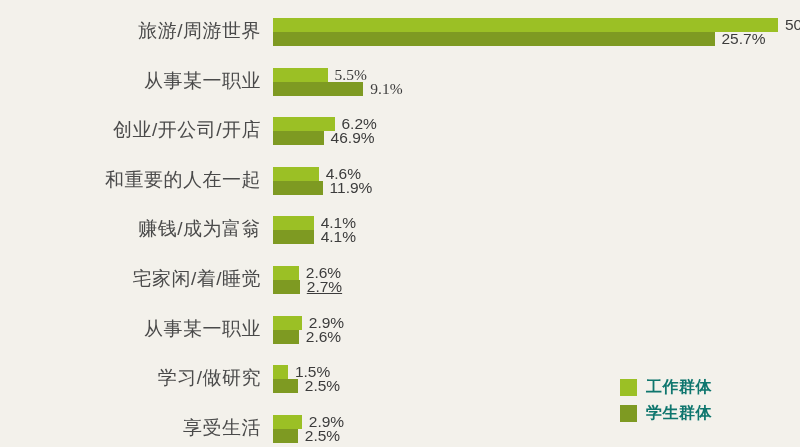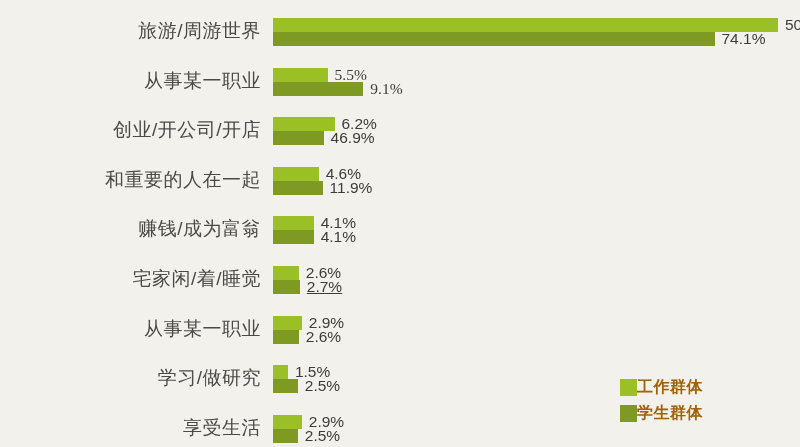--- a/index.html
+++ b/index.html
@@ -85,42 +85,43 @@
     height: 26px;
   }
   .swatch {
     width: 17px;
     height: 17px;
     display: inline-block;
   }
   .swatch.light { background: #9bc025; }
   .swatch.dark  { background: #7e9a22; }
   .legend-label {
+    margin-left: 9px;
     font-size: 16px;
-    color: #a16207;
+    color: #0f766e;
     font-weight: bold;
     white-space: nowrap;
     letter-spacing: 0.5px;
   }
 </style>
 </head>
 <body>
 
 <div id="chart-root">
   <div class="rows" id="rows">
       <div class="row" style="top: 14px;">
         <div class="cat-label">旅游/周游世界</div>
         <div class="bars">
           <div class="bar-wrap top">
             <div class="bar light" style="width: 505px; background: rgb(155, 192, 37);"></div>
             <div class="val" style="left: 512px;">50.9%</div>
           </div>
           <div class="bar-wrap bottom">
             <div class="bar dark" style="width: 441.503px; background: rgb(126, 154, 34);"></div>
-            <div class="val" style="left: 448.503px;">74.1%</div>
+            <div class="val" style="left: 448.503px;">25.7%</div>
           </div>
         </div>
       </div>
       <div class="row" style="top: 63.6px; font-family: Liberation Serif, serif;">
         <div class="cat-label">从事某一职业</div>
         <div class="bars">
           <div class="bar-wrap top">
             <div class="bar light" style="width: 54.5678px; background: rgb(155, 192, 37);"></div>
             <div class="val" style="left: 61.5678px;">5.5%</div>
           </div>

